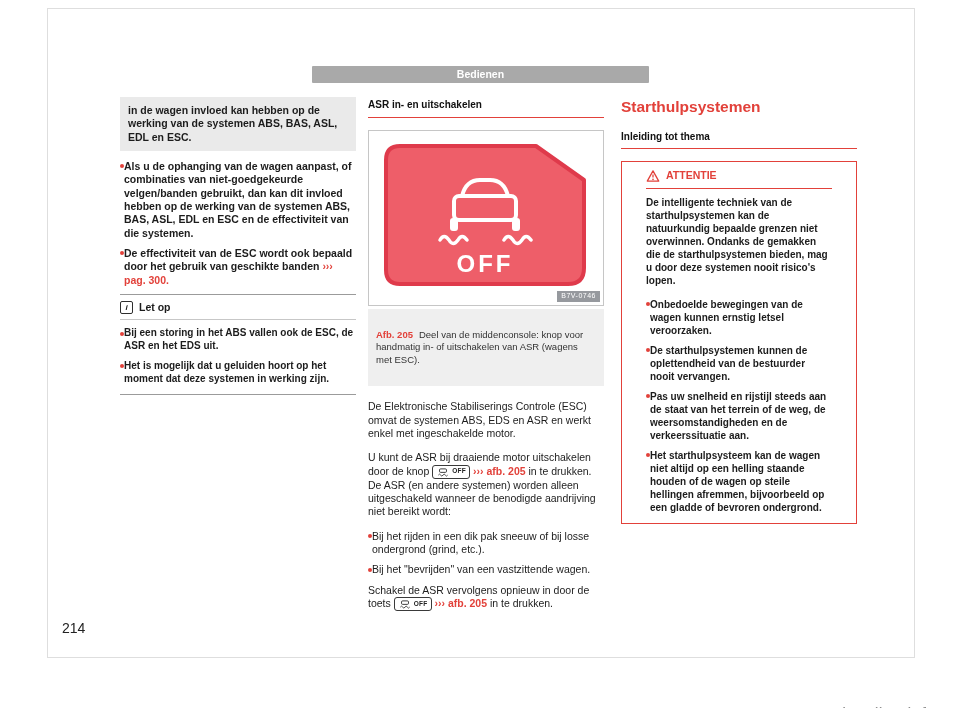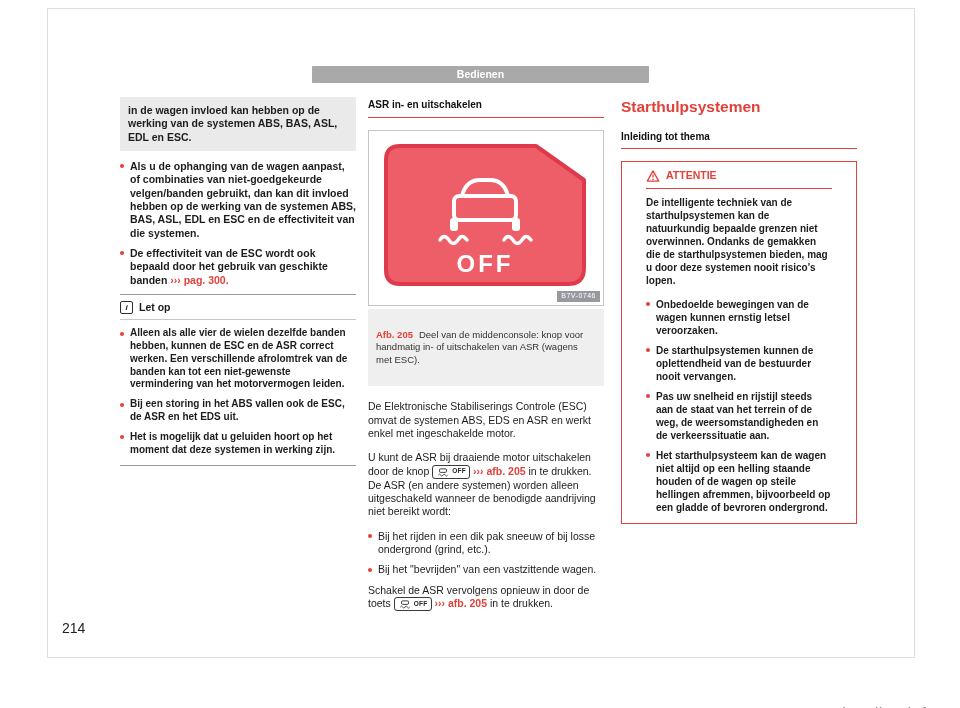--- a/index.html
+++ b/index.html
@@ -17,21 +17,21 @@
        border:1px solid #dedede;pointer-events:none;}
   .chapter-header{position:absolute;left:312px;top:66px;width:337px;height:17px;
        background:var(--header-gray);color:#fff;font-size:10.5px;font-weight:bold;
        text-align:center;line-height:17px;border-radius:1px;}
   .col{position:absolute;top:97px;width:236px;font-size:10.5px;line-height:1.27;}
   .col-left{left:120px;}
   .col-mid{left:368px;}
   .col-right{left:621px;}
   .col p{margin:0 0 11px;}
   .gray-box{background:var(--box-gray);padding:7px 8px;font-weight:bold;margin-bottom:9px;}
-  .bullet{display:flex;gap:6px;margin-bottom:7px;}
+  .bullet{display:flex;margin-bottom:7px;}
   .dot{flex:none;width:4px;height:4px;border-radius:50%;background:var(--accent);margin-top:4.5px;}
   .btext{flex:1;}
   .bold-list .btext{font-weight:bold;}
   .ref-link{color:var(--accent);font-weight:bold;cursor:pointer;}
   
   .note{border-top:1px solid #9b9b9b;border-bottom:1px solid #9b9b9b;
         margin-top:6px;padding:6px 0 2px;}
   .note-header{display:flex;gap:6px;align-items:center;font-weight:bold;font-size:10.5px;
         border-bottom:1px solid #c7c7c7;padding-bottom:5px;margin-bottom:7px;}
   .note-icon{flex:none;width:11px;height:11px;border:1px solid #2e2e2e;border-radius:2px;
@@ -88,24 +88,20 @@
       </div>
     </div>
 
   <div class="note">
     <div class="note-header">
       <span class="note-icon">i</span>
       <span>Let op</span>
     </div>
     <div>
 
-        <div class="bullet">
-          <span class="dot"></span>
-          <span class="btext">Alleen als alle vier de wielen dezelfde banden hebben, kunnen de ESC en de ASR correct werken. Een verschillende afrolomtrek van de banden kan tot een niet-gewenste vermindering van het motorvermogen leiden.</span>
-        </div>
 
         <div class="bullet">
           <span class="dot"></span>
           <span class="btext">Bij een storing in het ABS vallen ook de ESC, de ASR en het EDS uit.</span>
         </div>
 
         <div class="bullet">
           <span class="dot"></span>
           <span class="btext">Het is mogelijk dat u geluiden hoort op het moment dat deze systemen in werking zijn.</span>
         </div>

